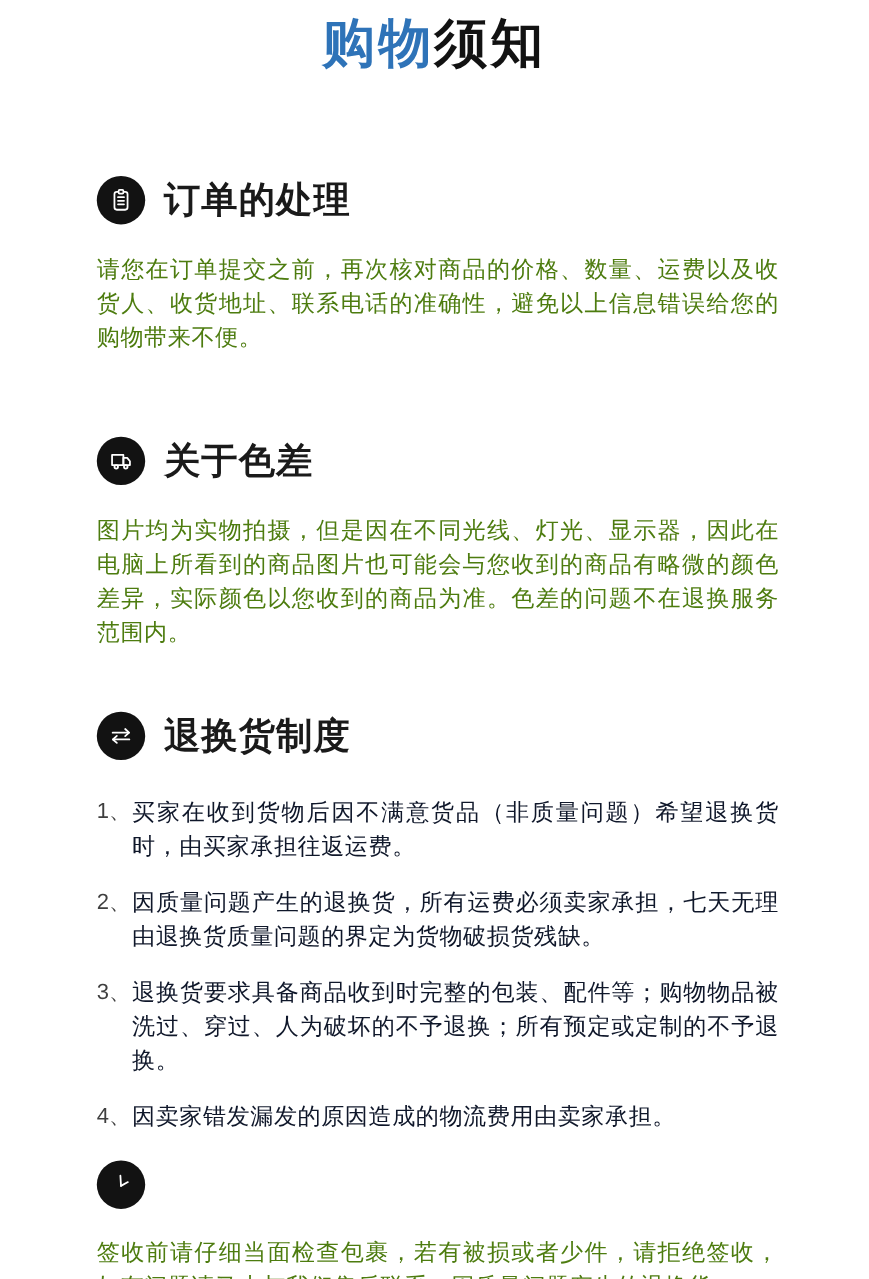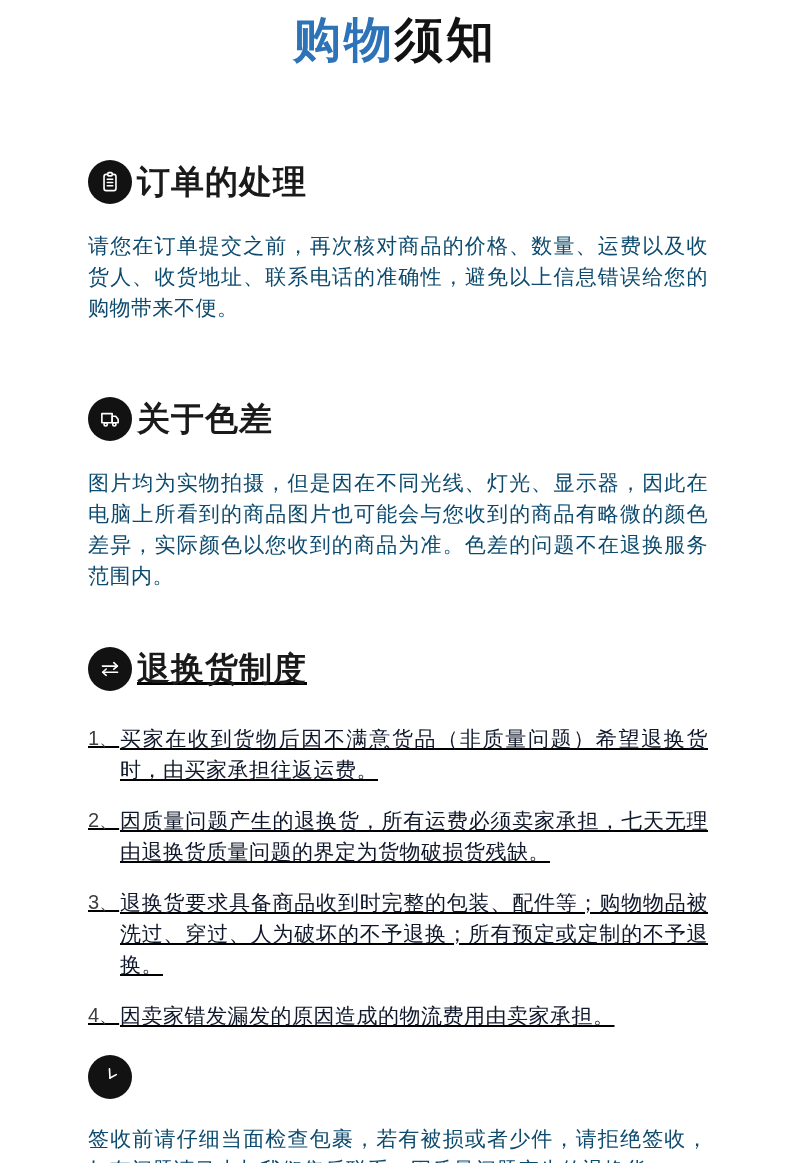--- a/index.html
+++ b/index.html
@@ -15,41 +15,41 @@
     text-align:center;
     font-size:48px;
     font-weight:900;
     letter-spacing:3px;
     line-height:56px;
   }
   .title-blue{color:#2e73b8;}
   .title-black{color:#121212;}
   .content{padding-left:88px;width:620px;}
   .section-header{
-    display:flex;align-items:center;gap:5px;
+    display:flex;align-items:center;gap:17px;
     margin-bottom:26px;
   }
   .sec1{margin-top:92px;}
   .sec2{margin-top:74px;}
-  .sec3{margin-top:56px;text-decoration:underline;}
+  .sec3{margin-top:56px;}
   .sec4{margin-top:24px;}
   .sec3 .section-header{margin-bottom:32px;}
   .sec4 .section-header{margin-bottom:24px;}
   .icon-circle{
     width:44px;height:44px;border-radius:50%;
     background:#121212;flex:0 0 44px;
     display:flex;align-items:center;justify-content:center;
   }
   .icon-circle svg{display:block;}
   .section-title{
     font-size:33px;font-weight:bold;color:#1a1a1a;
     letter-spacing:1px;line-height:44px;
   }
   .para{
-    font-size:21px;line-height:31px;color:#0c4a6e;
+    font-size:21px;line-height:31px;color:#4d7c0f;
     letter-spacing:0.5px;
     text-align:justify;
   }
   .rule-list{display:flex;flex-direction:column;gap:20px;}
   .rule-item{display:flex;}
   .rule-num{
     flex:0 0 32px;font-size:20px;line-height:31px;color:#3f3f3f;
   }
   .rule-text{
     flex:1;font-size:21px;line-height:31px;color:#0f172a;

